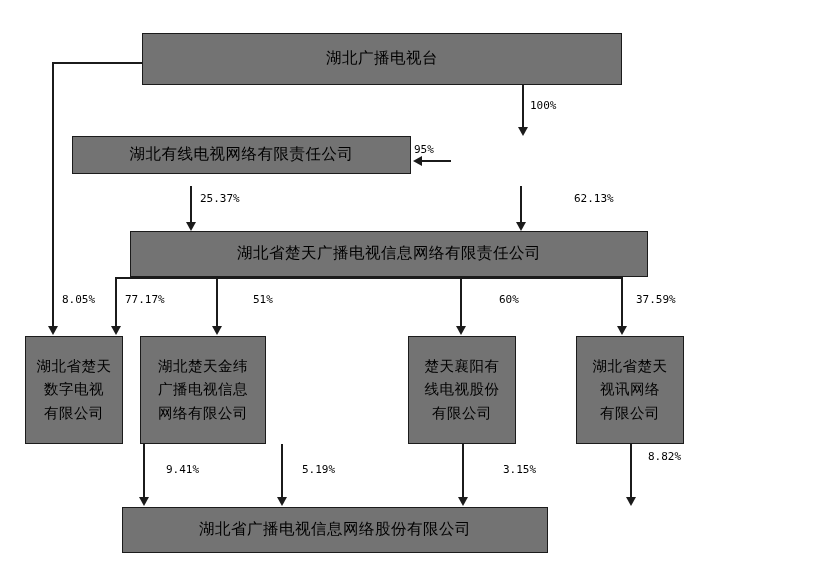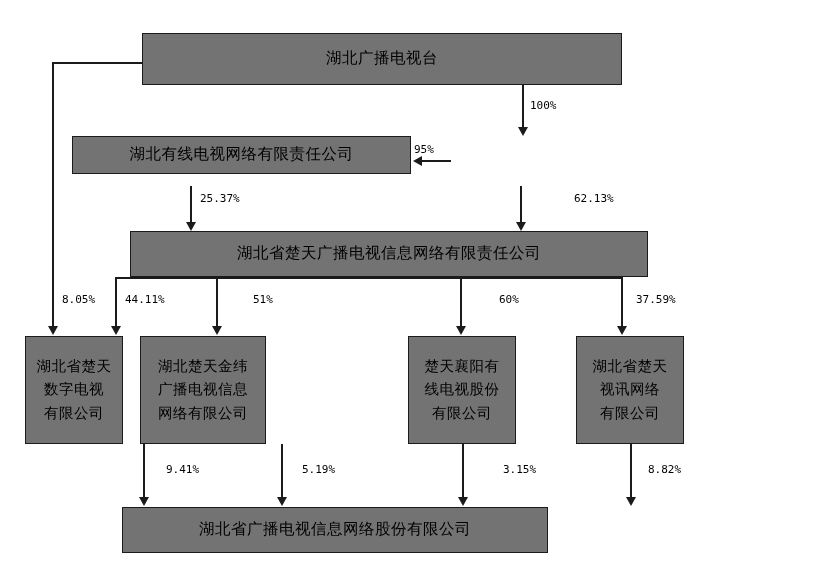--- a/index.html
+++ b/index.html
@@ -107,21 +107,21 @@
 
   <div class="edge h" style="left:52px;top:62px;width:91px;"></div>
   <div class="edge v" style="left:52px;top:62px;height:264px;"></div>
   <div class="arrow-down" style="left:48px;top:326px;"></div>
   <div class="pct" style="left:62px;top:293px;">8.05%</div>
 
   <div class="edge h" style="left:115px;top:277px;width:507px;"></div>
 
   <div class="edge v" style="left:115px;top:277px;height:49px;"></div>
   <div class="arrow-down" style="left:111px;top:326px;"></div>
-  <div class="pct" style="left:125px;top:293px;">44.11%</div>
+  <div class="pct" style="left:125px;top:293px;">77.17%</div>
 
   <div class="edge v" style="left:216px;top:277px;height:49px;"></div>
   <div class="arrow-down" style="left:212px;top:326px;"></div>
   <div class="pct" style="left:253px;top:293px;">51%</div>
 
   <div class="edge v" style="left:460px;top:277px;height:49px;"></div>
   <div class="arrow-down" style="left:456px;top:326px;"></div>
   <div class="pct" style="left:499px;top:293px;">60%</div>
 
   <div class="edge v" style="left:621px;top:277px;height:49px;"></div>
@@ -135,15 +135,15 @@
   <div class="edge v" style="left:281px;top:444px;height:53px;"></div>
   <div class="arrow-down" style="left:277px;top:497px;"></div>
   <div class="pct" style="left:302px;top:463px;">5.19%</div>
 
   <div class="edge v" style="left:462px;top:444px;height:53px;"></div>
   <div class="arrow-down" style="left:458px;top:497px;"></div>
   <div class="pct" style="left:503px;top:463px;">3.15%</div>
 
   <div class="edge v" style="left:630px;top:444px;height:53px;"></div>
   <div class="arrow-down" style="left:626px;top:497px;"></div>
-  <div class="pct" style="left:648px;top:463px;">8.82%</div>
+  <div class="pct" style="left:648px;top:450px;">8.82%</div>
 
 </div>
 
 </body></html>

